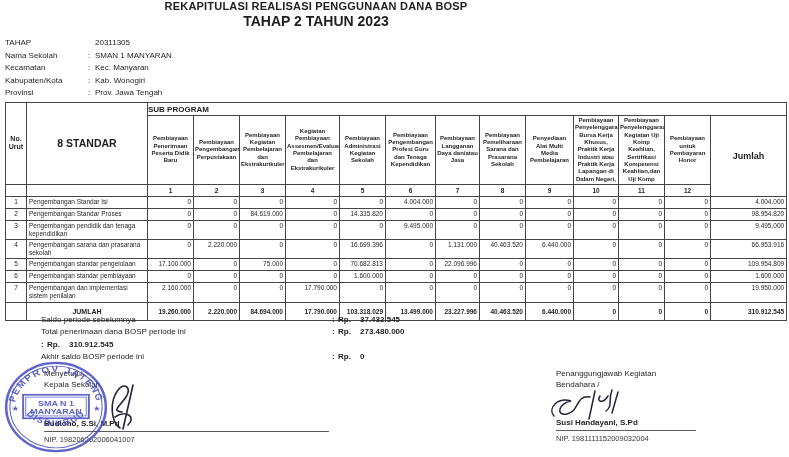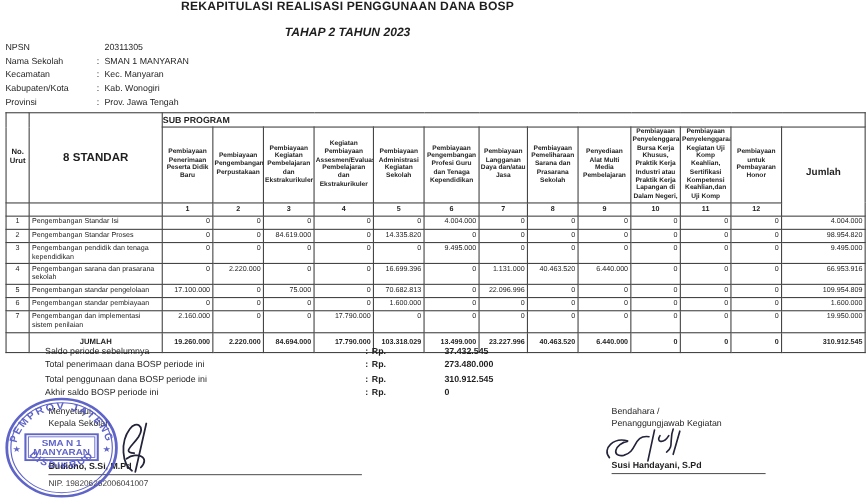--- a/index.html
+++ b/index.html
@@ -3,21 +3,21 @@
 <meta charset="utf-8">
 <style>
   html,body{margin:0;padding:0;}
   body{
     width:789px;height:457px;background:#ffffff;position:relative;
     font-family:"Liberation Sans", sans-serif;color:#1f1f1f;overflow:hidden;
   }
   .title-block{position:absolute;top:0;left:0;width:632px;text-align:center;font-weight:bold;}
   .title-1{font-size:11px;letter-spacing:.2px;}
   .title-2{font-size:8.5px;margin-top:2px;}
-  .title-3{font-size:11px;margin-top:12px;font-style:italic;}
+  .title-3{font-size:14px;margin-top:1px;}
 
   .info-block{position:absolute;top:37px;left:5px;font-size:8px;}
   .info-row{display:flex;line-height:12.6px;}
   .info-label{width:83px;}
   .info-sep{width:7px;}
 
   table.main{
     position:absolute;top:102px;left:5px;width:781px;
     border-collapse:collapse;table-layout:fixed;
   }
@@ -33,21 +33,21 @@
   td.c-val{font-size:6.5px;text-align:right;padding:1px 2px;vertical-align:top;}
   tr.drow{height:12px;}
   tr.total-row td{font-weight:bold;height:15px;vertical-align:middle;}
   td.total-label{font-size:7px;text-align:center;}
 
   .summary-block{position:absolute;top:314px;left:5px;font-size:8px;width:470px;}
   .summary-row{display:flex;line-height:12.4px;padding-left:36px;}
   .summary-label{width:291px;}
   .summary-sep{width:6px;font-weight:bold;}
   .summary-cur{width:22px;font-weight:bold;}
-  .summary-val{font-weight:bold;margin-left:44px;}
+  .summary-val{font-weight:bold;}
 
   .sig{position:absolute;font-size:8px;line-height:11px;}
   .sig-left{left:44px;top:368px;width:285px;}
   .sig-right{left:556px;top:368px;width:140px;}
   .sig .name{font-weight:bold;font-size:8px;}
   .sig-left .name{margin-top:28px;}
   .sig-right .name{margin-top:27px;}
   .sigline{border-top:1px solid #5a5a5a;margin-top:2px;margin-bottom:2px;}
   .nip{font-size:7.5px;color:#3a3a3a;}
 
@@ -60,21 +60,21 @@
 <body>
 
 <div class="title-block">
   <div class="title-1">REKAPITULASI REALISASI PENGGUNAAN DANA BOSP</div>
   <div class="title-3">TAHAP 2 TAHUN 2023</div>
 </div>
 
 <div class="info-block">
 
     <div class="info-row">
-      <span class="info-label">NPSN</span>
+      <span class="info-label">TAHAP</span>
       <span class="info-sep"></span>
       <span class="info-value">20311305</span>
     </div>
 
     <div class="info-row">
       <span class="info-label">Nama Sekolah</span>
       <span class="info-sep">:</span>
       <span class="info-value">SMAN 1 MANYARAN</span>
     </div>
 
@@ -341,21 +341,20 @@
     </div>
 
     <div class="summary-row">
       <span class="summary-label">Total penerimaan dana BOSP periode ini</span>
       <span class="summary-sep">:</span>
       <span class="summary-cur">Rp.</span>
       <span class="summary-val">273.480.000</span>
     </div>
 
     <div class="summary-row">
-      <span class="summary-label">Total penggunaan dana BOSP periode ini</span>
       <span class="summary-sep">:</span>
       <span class="summary-cur">Rp.</span>
       <span class="summary-val">310.912.545</span>
     </div>
 
     <div class="summary-row">
       <span class="summary-label">Akhir saldo BOSP periode ini</span>
       <span class="summary-sep">:</span>
       <span class="summary-cur">Rp.</span>
       <span class="summary-val">0</span>
@@ -365,24 +364,25 @@
 
 <div class="sig sig-left">
   <div>Menyetujui,</div>
   <div>Kepala Sekolah</div>
   <div class="name">Budiono, S.Si, M.Pd</div>
   <div class="sigline"></div>
   <div class="nip">NIP. 198206262006041007</div>
 </div>
 
 <div class="sig sig-right">
+  <div>Penanggungjawab Kegiatan</div>
   <div>Bendahara /</div>
-  <div>Penanggungjawab Kegiatan</div>
   <div class="name">Susi Handayani, S.Pd</div>
   <div class="sigline"></div>
+  <div class="nip">NIP. 1981111152009032004</div>
 </div>
 
 <svg class="handsig handsig-left" width="52" height="50" viewBox="0 0 52 50">
   <g fill="none" stroke="#23233a" stroke-width="1.6" stroke-linecap="round">
     <path d="M28,46 C19,40 17,20 26,8 C32,0 40,5 34,15 C28,24 19,29 30,30"></path>
     <path d="M41,3 L31,47"></path>
     <path d="M23,35 C33,28 45,34 36,43"></path>
   </g>
 </svg>
 

